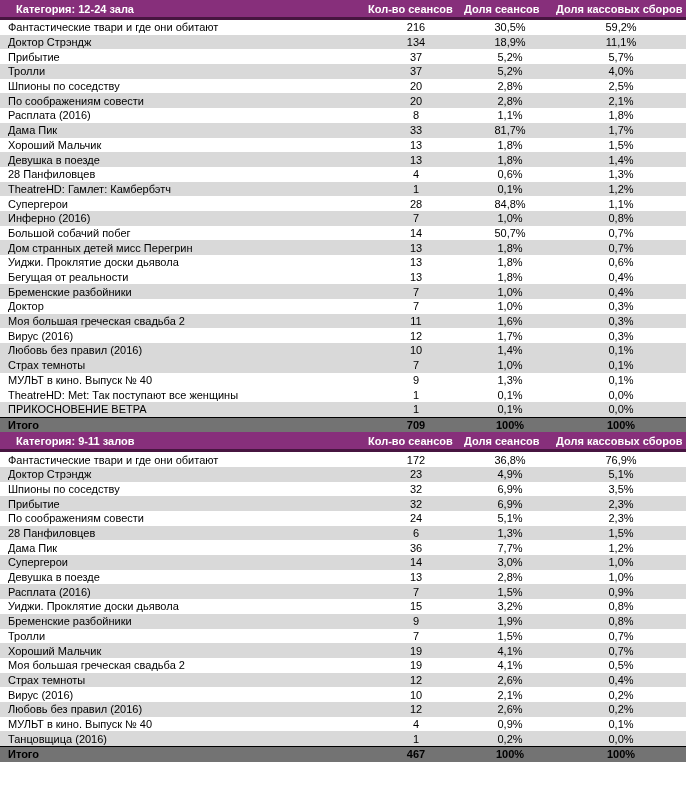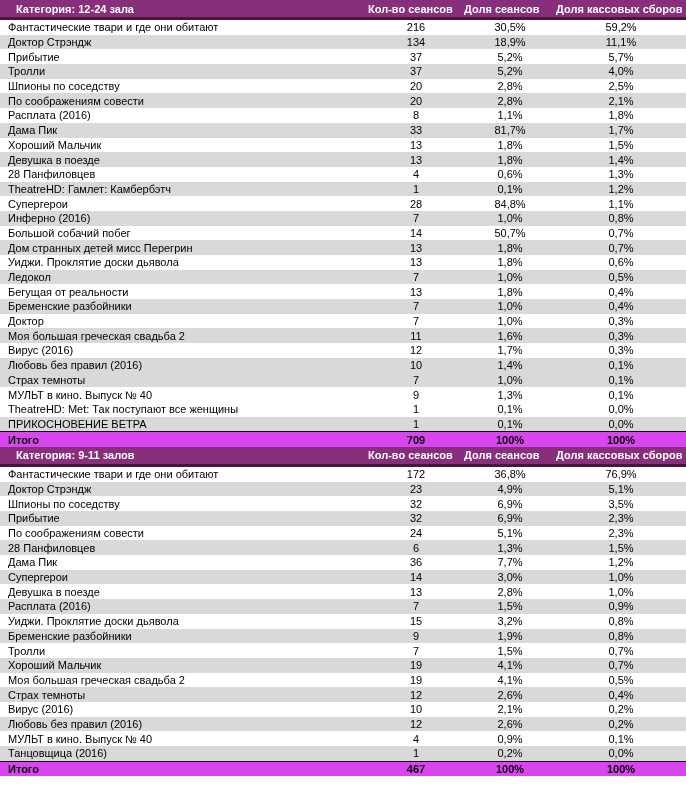--- a/index.html
+++ b/index.html
@@ -53,21 +53,21 @@
   td.title {
     text-align: left;
     padding-left: 8px;
   }
   tr.stripe td {
     background: var(--row-stripe, #D9D9D9);
   }
   tfoot td {
     font-weight: bold;
     border-top: 1px solid var(--total-border, #000000);
-    background: #d946ef;
+    background: #737373;
   }
 </style>
 </head>
 <body>
 
 <div>
 
   <table>
     <colgroup>
       <col class="c-title">
@@ -179,26 +179,20 @@
           <td>13</td>
           <td>1,8%</td>
           <td>0,7%</td>
         </tr>
         <tr>
           <td class="title">Уиджи. Проклятие доски дьявола</td>
           <td>13</td>
           <td>1,8%</td>
           <td>0,6%</td>
         </tr>
-        <tr class="stripe">
-          <td class="title">Ледокол</td>
-          <td>7</td>
-          <td>1,0%</td>
-          <td>0,5%</td>
-        </tr>
         <tr>
           <td class="title">Бегущая от реальности</td>
           <td>13</td>
           <td>1,8%</td>
           <td>0,4%</td>
         </tr>
         <tr class="stripe">
           <td class="title">Бременские разбойники</td>
           <td>7</td>
           <td>1,0%</td>

